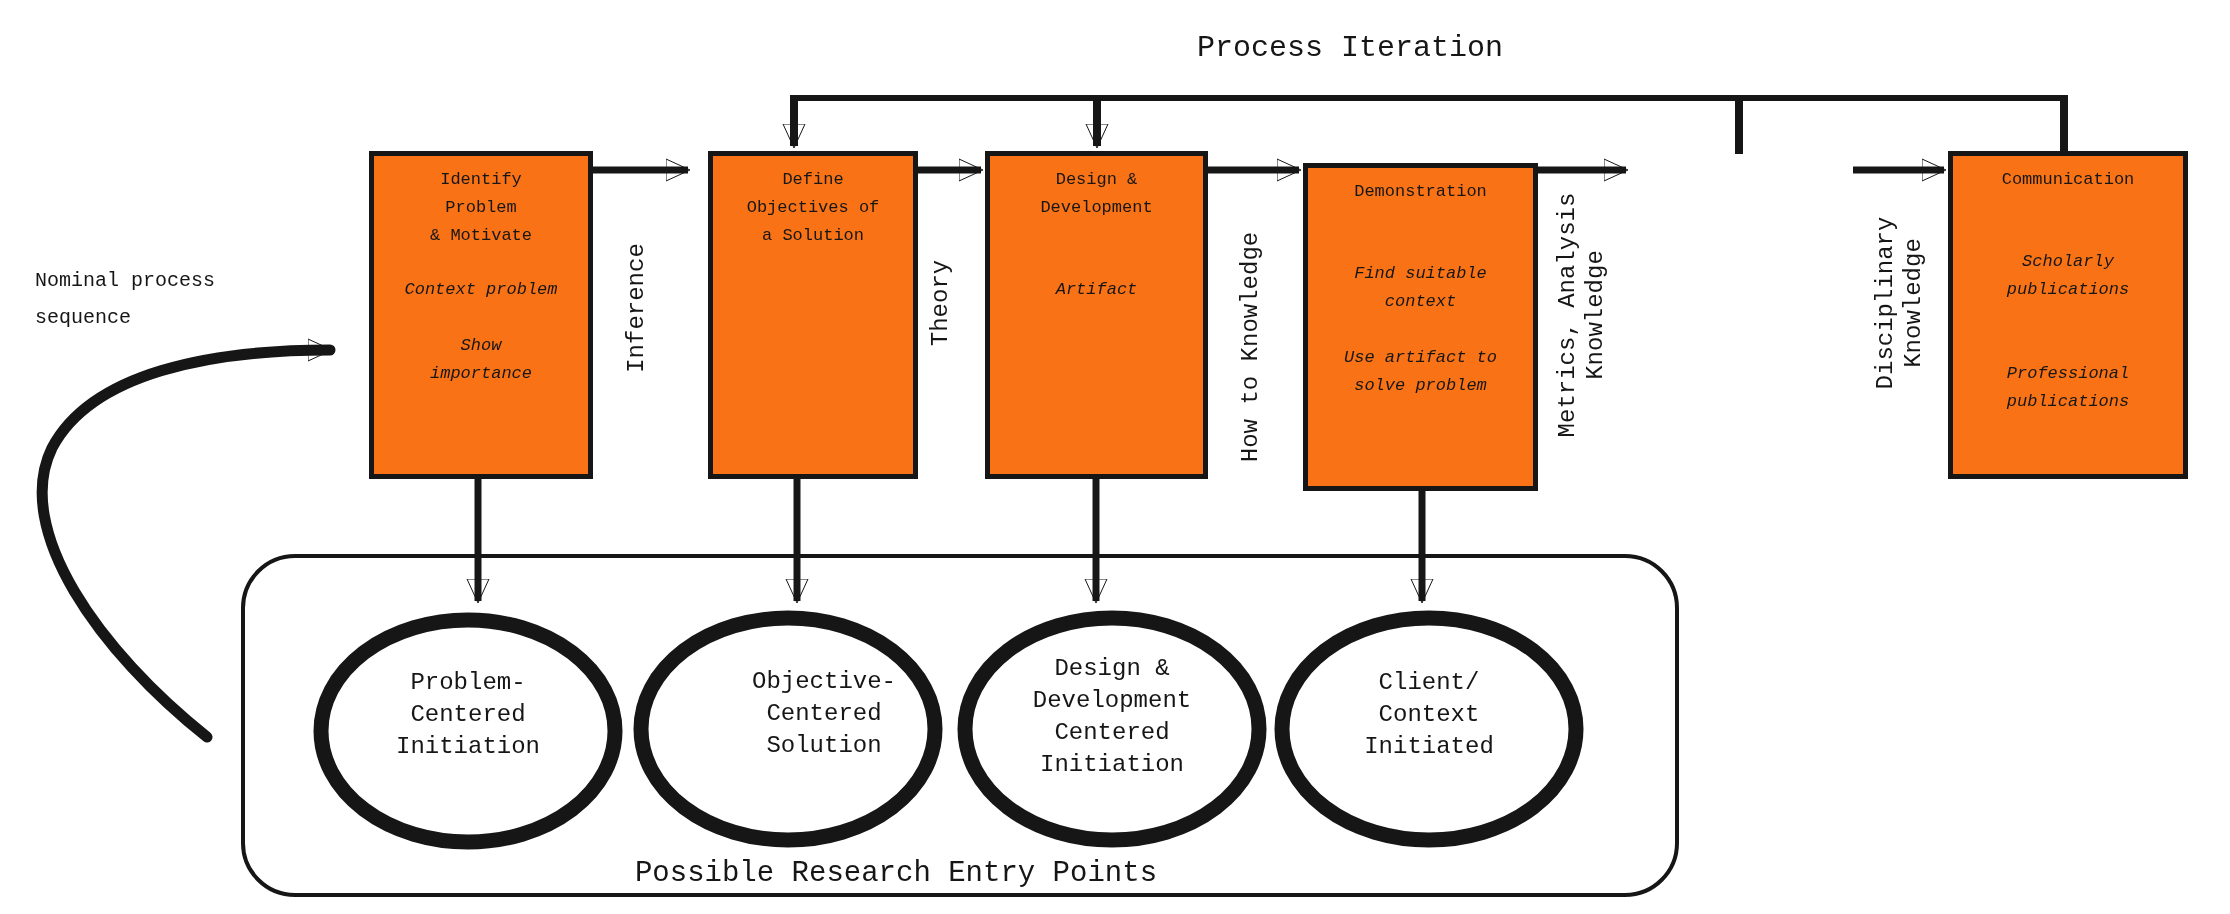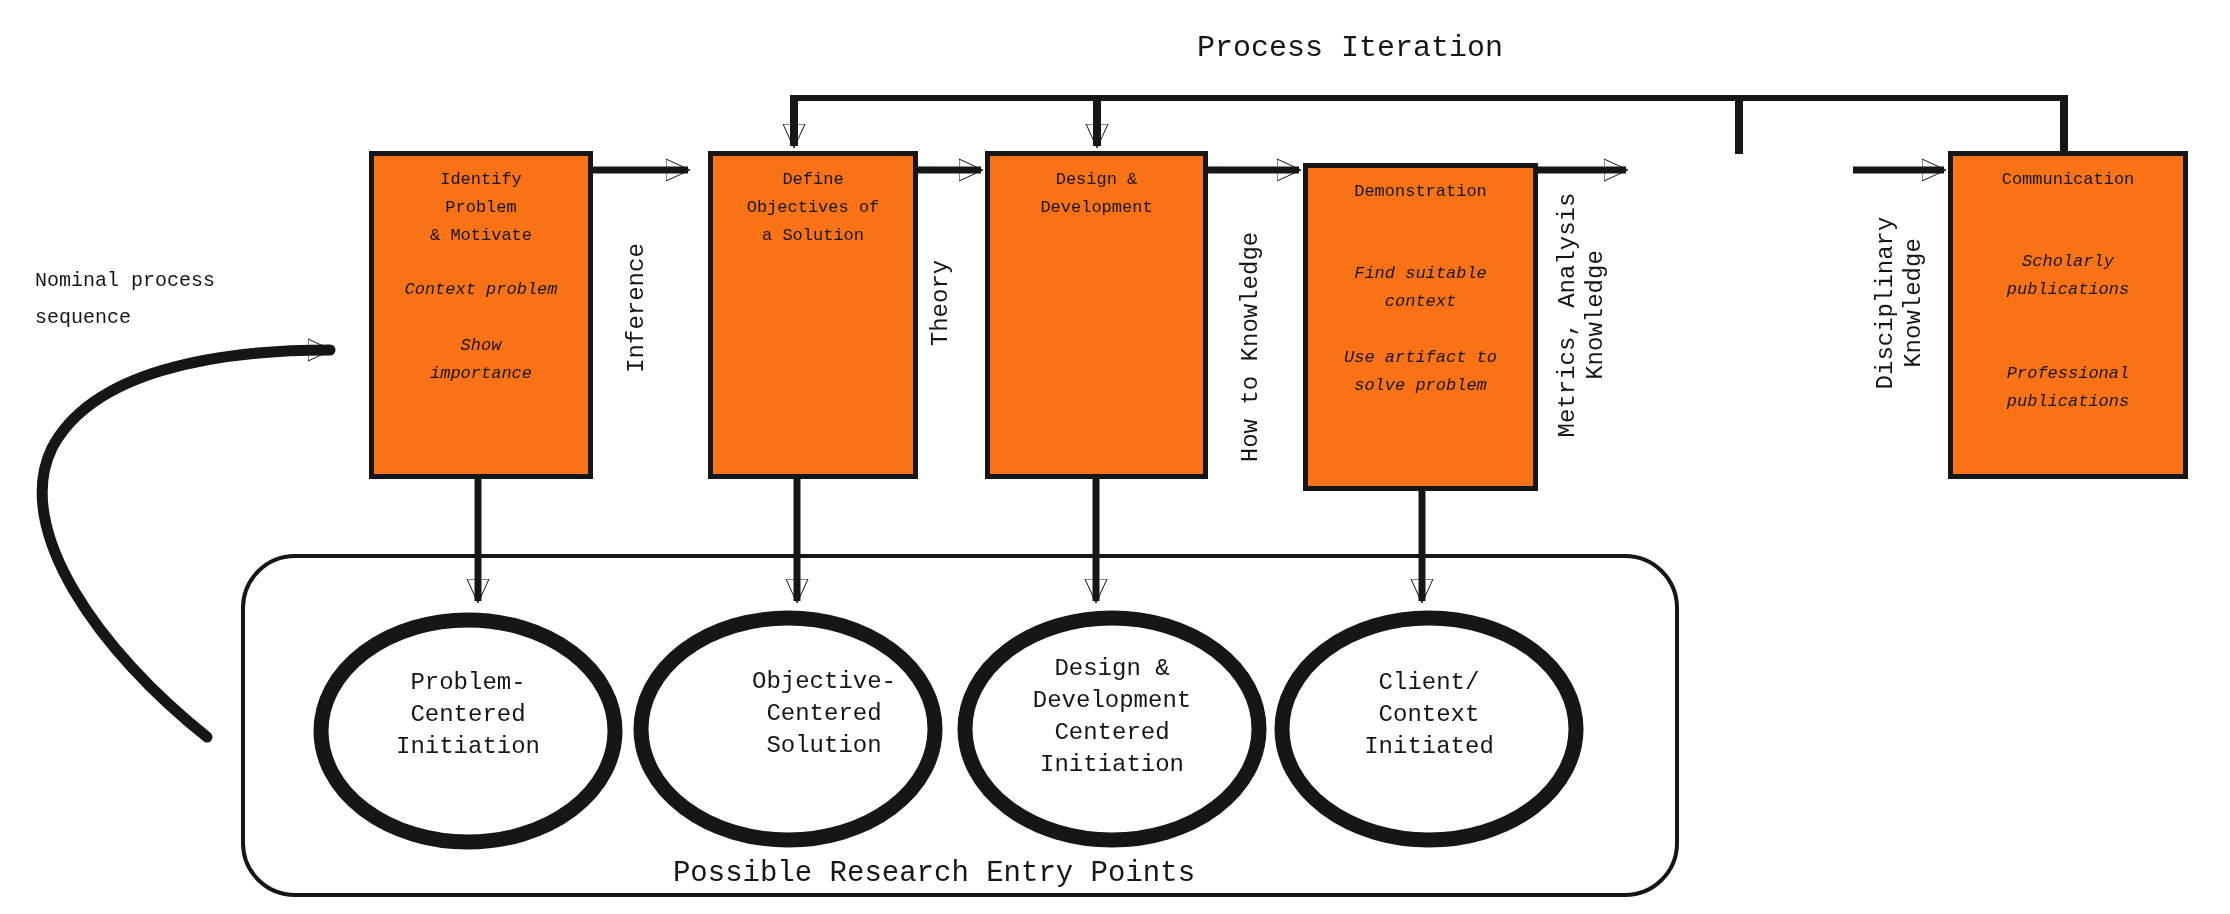--- a/index.html
+++ b/index.html
@@ -85,21 +85,21 @@
     line-height: 32px;
     white-space: pre-line;
     text-align: center;
   }
   .elabel1 { left: 468px;  top: 715px; }
   .elabel2 { left: 788px;  top: 714px; margin-left: 36px; }
   .elabel3 { left: 1112px; top: 717px; }
   .elabel4 { left: 1429px; top: 715px; }
   .caption-entry-points {
     position: absolute;
-    left: 934px; top: 873px;
+    left: 896px; top: 873px;
     transform: translate(-50%, -50%);
     font-size: 29px;
     white-space: pre-line;
     text-align: center;
   }
 </style>
 </head>
 <body>
 
 <div class="canvas">
@@ -153,20 +153,22 @@
 importance</div>
   </div>
   <div class="box box2">
     <div class="box-title">Define
 Objectives of
 a Solution</div>
   </div>
   <div class="box box3">
     <div class="box-title">Design &amp;
 Development</div>
+    <div class="box-body">
+Artifact</div>
   </div>
   <div class="box box4">
     <div class="box-title">Demonstration</div>
     <div class="box-body">
 Find suitable
 context
 
 Use artifact to
 solve problem</div>
   </div>

